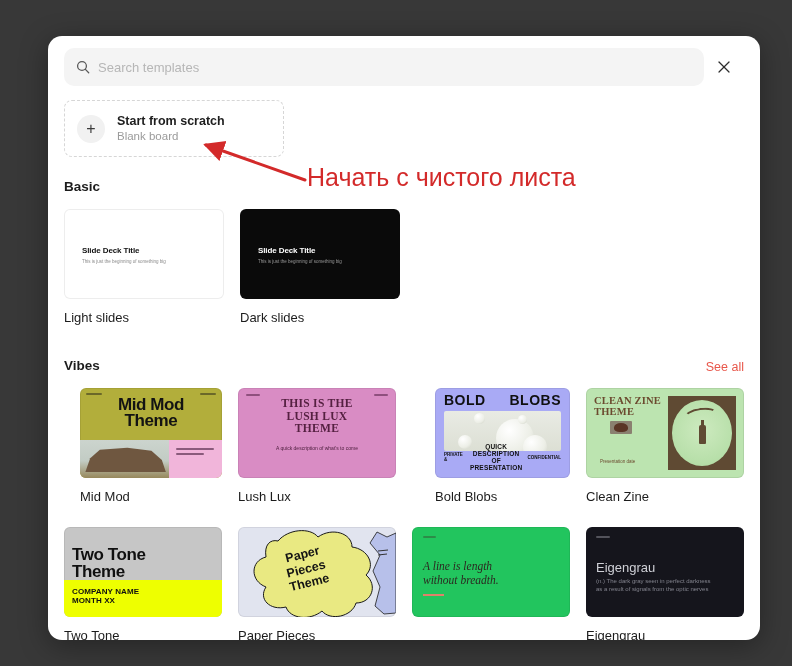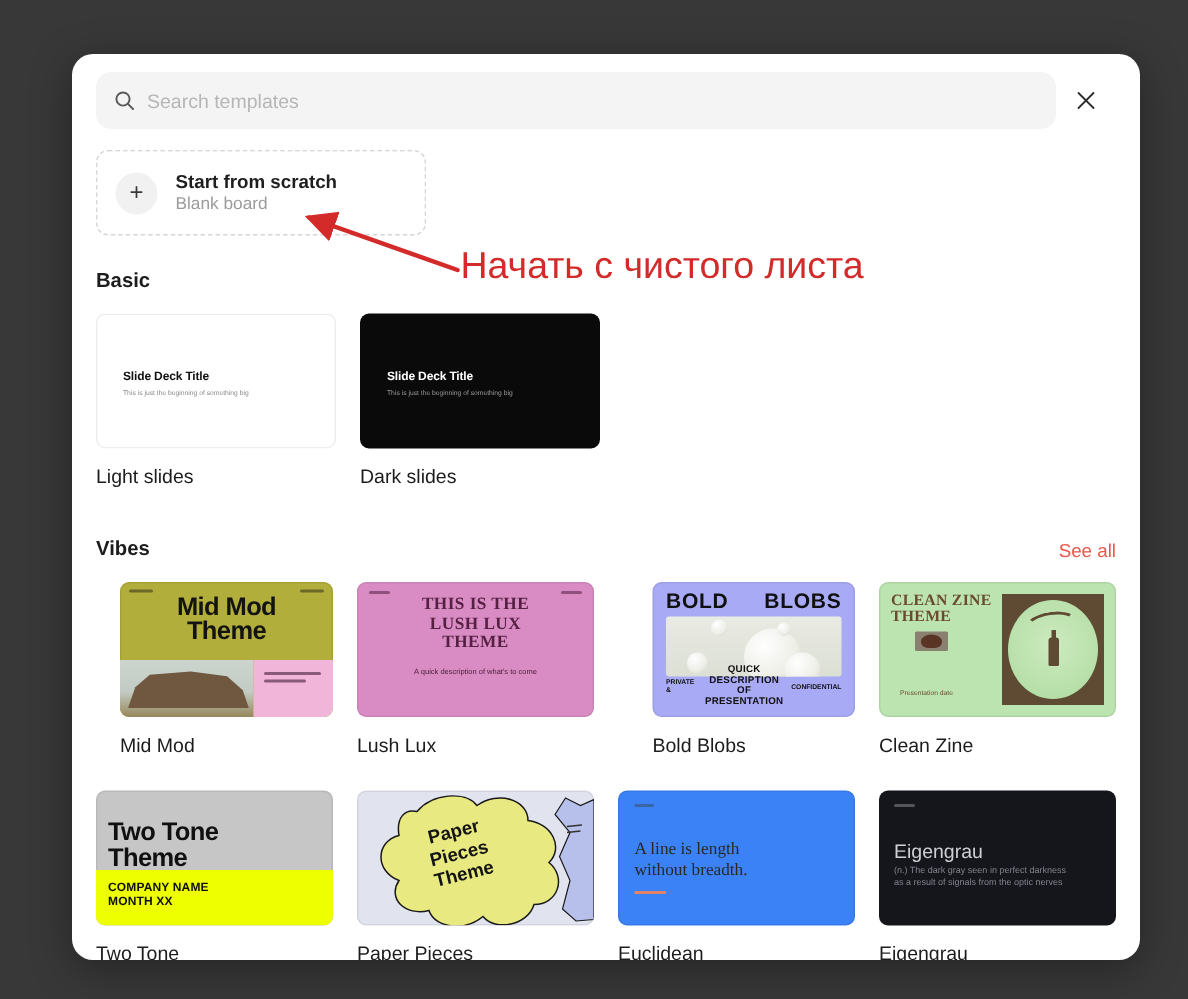--- a/index.html
+++ b/index.html
@@ -115,21 +115,21 @@
   
   .thumb.twotone { background: #c6c6c6; }
   .tt-title { padding: 20px 8px 0; font-size: 17px; line-height: 16.5px; font-weight: 700; letter-spacing: -0.4px; color: #101010; width: 120px; }
   .tt-bottom { position: absolute; left: 0; right: 0; bottom: 0; height: 37px; background: #eeff00; padding: 7px 8px; }
   .tt-line { font-size: 8px; line-height: 9px; font-weight: 700; color: #101010; letter-spacing: .1px; }
   
   .thumb.paperpieces { background: #e1e4ef; }
   .pp-text { position: absolute; left: 16px; top: 20px; width: 104px; transform: rotate(-14deg);
     text-align: center; font-size: 12.5px; line-height: 14.5px; font-weight: 600; color: #141414; }
   
-  .thumb.euclidean { background: #3b82f6; }
+  .thumb.euclidean { background: #22c55e; font-style: italic; }
   .eu-corner { position: absolute; left: 11px; top: 9px; width: 13px; background: rgba(60,55,40,.4); }
   .eu-quote { position: absolute; left: 11px; top: 32px; font-family: "Liberation Serif", serif;
     font-size: 11.5px; line-height: 14px; color: #2c2820; }
   .eu-rule { position: absolute; left: 11px; top: 67px; width: 21px; height: 1.5px; background: #e0816a; }
   
   .thumb.eigengrau { background: #15151c; box-shadow: none; }
   .eg-corner { position: absolute; left: 10px; top: 9px; width: 14px; background: rgba(200,200,210,.35); }
   .eg-title { position: absolute; left: 10px; top: 33px; font-size: 13px; color: #cfd0d6; }
   .eg-def { position: absolute; left: 10px; top: 51px; font-size: 6px; line-height: 7.5px; color: #82838d; }
 </style>
@@ -301,21 +301,20 @@
 
       <div class="tpl" style="width:auto;">
         <div class="thumb euclidean">
           <div class="microbar eu-corner"></div>
           <div class="eu-quote">
             <span>A line is length</span><br>
             <span>without breadth.</span>
           </div>
           <div class="eu-rule"></div>
         </div>
-        <div class="tpl-label">Euclidean</div>
       </div>
 
       <div class="tpl" style="width:auto;">
         <div class="thumb eigengrau">
           <div class="microbar eg-corner"></div>
           <div class="eg-title">Eigengrau</div>
           <div class="eg-def">
             <span>(n.) The dark gray seen in perfect darkness</span><br>
             <span>as a result of signals from the optic nerves</span>
           </div>

